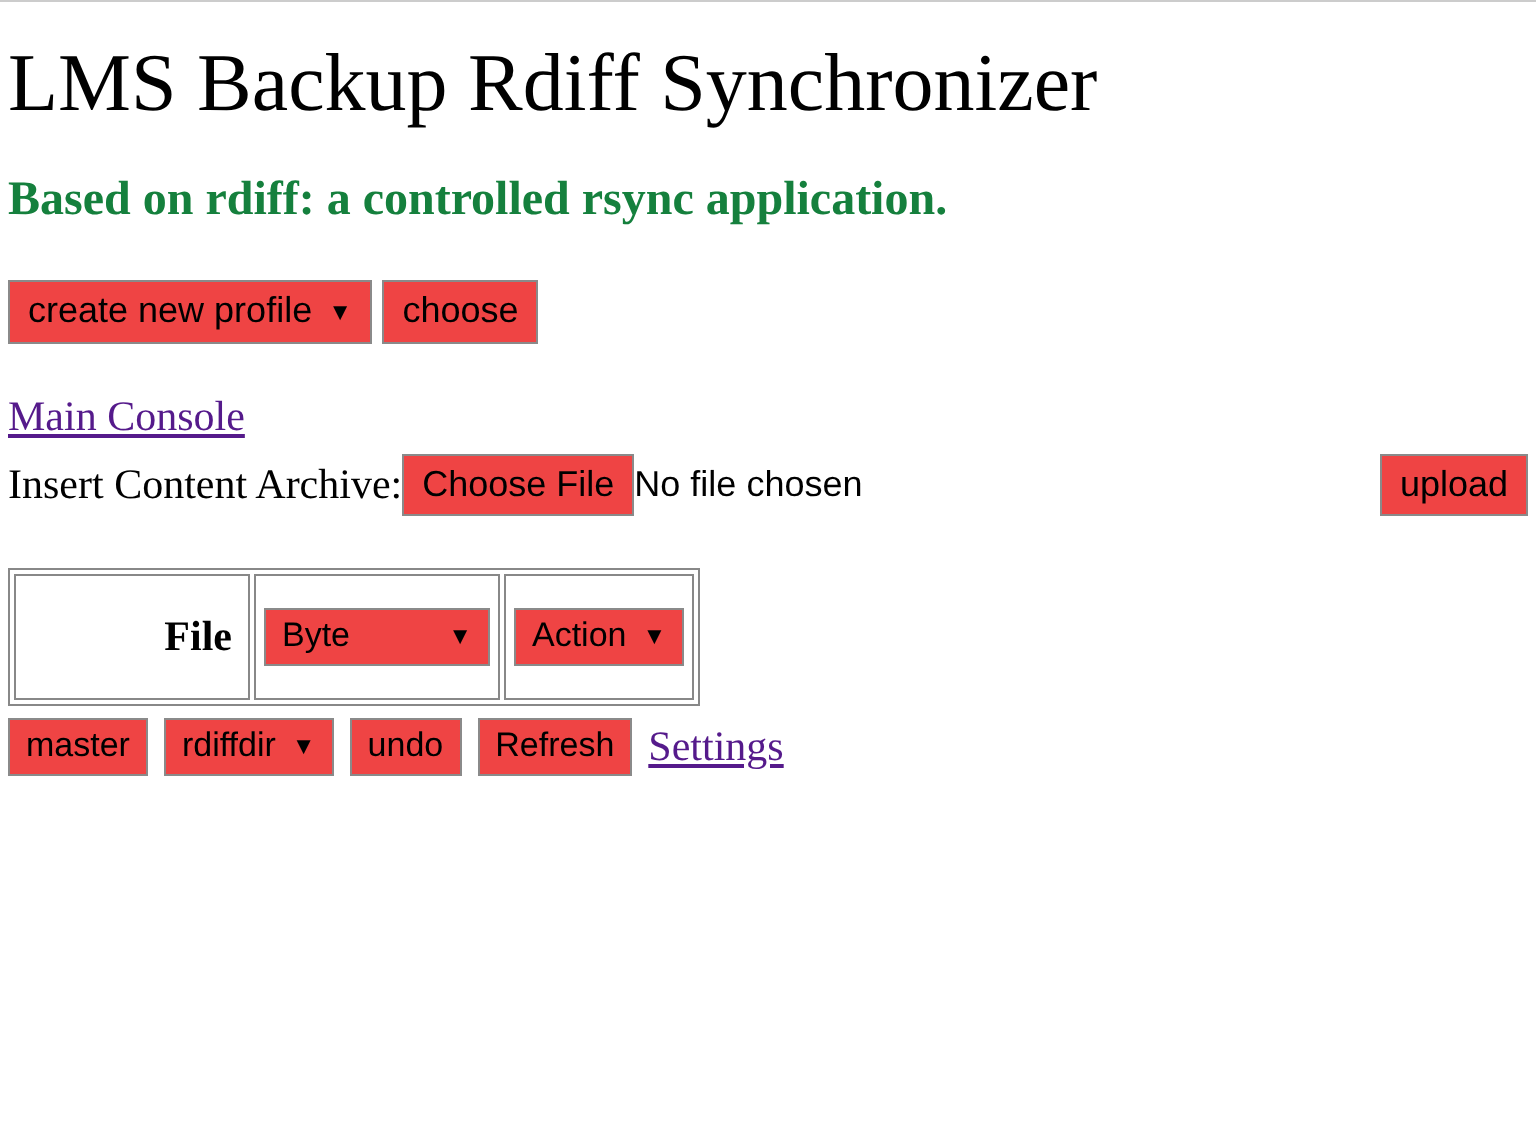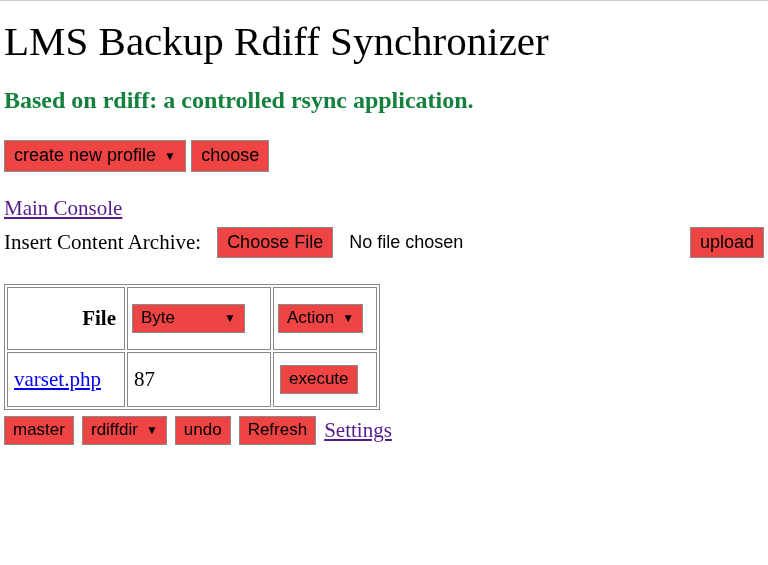--- a/index.html
+++ b/index.html
@@ -52,21 +52,21 @@
   }
   .row {
     margin-bottom: 6px;
   }
   .toolbar-top {
     margin-bottom: 24px;
   }
   .upload-row {
     display: flex;
     align-items: center;
-    gap: 16px;
+    gap: 0;
     margin-bottom: 26px;
   }
   .upload-spacer {
     flex: 1;
   }
   .no-file {
     font-family: Arial, Helvetica, sans-serif;
     font-size: 18px;
     color: #000;
   }
@@ -148,25 +148,20 @@
         <span class="caret">▼</span>
       </span>
     </th>
     <th>
       <span class="select-like small">
         <span>Action</span>
         <span class="caret">▼</span>
       </span>
     </th>
   </tr>
-  <tr>
-    <td class="file-link"><a class="link blue">varset.php</a></td>
-    <td class="byte-col">87</td>
-    <td class="action-col"><button class="btn small">execute</button></td>
-  </tr>
 </tbody>
   </table>
 
 <div class="bottom-bar">
   <button class="btn small">master</button>
   <span class="select-like small">
     <span>rdiffdir</span>
     <span class="caret">▼</span>
   </span>
   <button class="btn small">undo</button>

